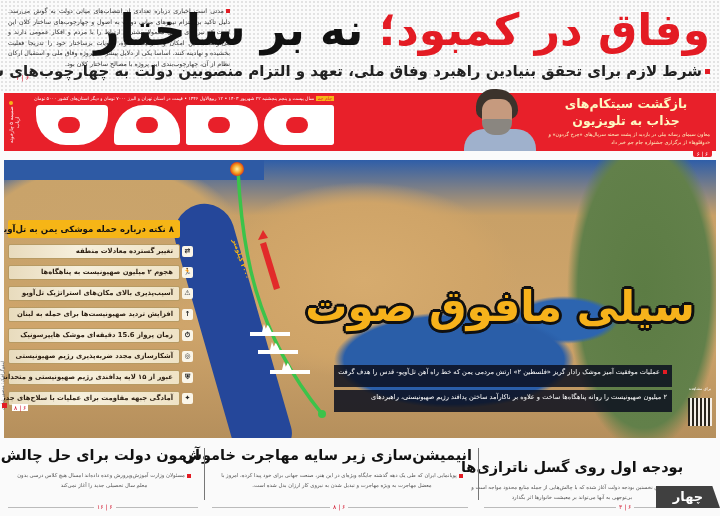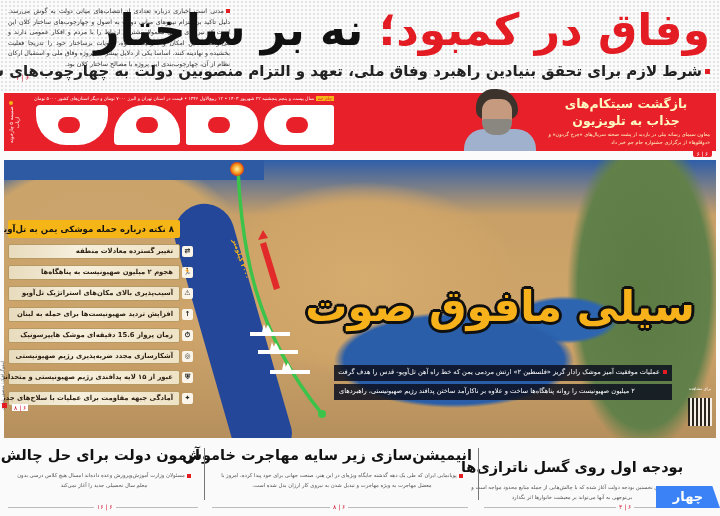--- a/index.html
+++ b/index.html
@@ -57,21 +57,21 @@
     .red-sea { position: absolute; left: 198px; top: 40px; width: 60px; height: 260px; background: #25479a; transform: rotate(-16deg); border-radius: 30px 30px 20px 20px; }
     .trajectory { position: absolute; left: 0; top: 0; width: 712px; height: 278px; }
     .dist-label { position: absolute; left: 216px; top: 95px; color: #f6b516; font-size: 6.5px; transform: rotate(72deg); white-space: nowrap; font-weight: bold; }
     .explosion { position: absolute; left: 226px; top: 2px; width: 14px; height: 14px; border-radius: 50%; background: radial-gradient(circle, #fff3a8 0%, #f59a1a 45%, #d21f1f 80%); }
     .ship { position: absolute; height: 4px; background: #fff; }
     .ship::before { content: ""; position: absolute; left: 30%; bottom: 4px; width: 24%; height: 8px; background: #fff; clip-path: polygon(0 100%, 20% 0, 40% 60%, 60% 10%, 80% 50%, 100% 100%); }
 
     .hero-title { position: absolute; left: 276px; top: 112px; width: 440px; height: 70px; text-align: center; font-weight: bold; font-size: 42px; line-height: 70px; color: #f7b21b; letter-spacing: -2px; white-space: nowrap;
       text-shadow: -2px -2px 0 #111, 2px -2px 0 #111, -2px 2px 0 #111, 2px 2px 0 #111, 0 3px 0 #111, 3px 0 0 #111, -3px 0 0 #111, 0 -3px 0 #111; }
     .hero-lines { position: absolute; left: 330px; top: 205px; width: 338px; }
-    .hero-lines .ln { background: rgba(12,16,32,0.86); color: #fff; font-size: 6.6px; line-height: 15px; height: 16px; padding: 0 5px; margin-bottom: 2.5px; white-space: nowrap; overflow: hidden; text-align: left; }
+    .hero-lines .ln { background: rgba(12,16,32,0.86); color: #fff; font-size: 6.6px; line-height: 15px; height: 22px; padding: 0 5px; margin-bottom: 2.5px; white-space: nowrap; overflow: hidden; text-align: right; }
     .hero-lines .sq { display: inline-block; width: 4px; height: 4px; background: #e31b23; margin-left: 3px; vertical-align: middle; }
 
     .points { position: absolute; left: 4px; top: 60px; width: 172px; }
     .points .title { background: #f6b516; color: #111; font-weight: bold; font-size: 8.6px; height: 18px; line-height: 18px; padding: 0 6px; border-radius: 2px; margin-bottom: 6px; white-space: nowrap; text-align: right; }
     .points .item { position: relative; background: linear-gradient(90deg, #e8dbbd, #f6efdc 40%, #efe3c6); border: 1px solid #b79a63; color: #2a1d10; font-weight: bold; font-size: 6.8px; height: 15px; line-height: 13px; padding: 0 6px 0 18px; margin-bottom: 6px; border-radius: 2px; white-space: nowrap; text-align: right; }
     .points .item .ic { position: absolute; right: -14px; top: 1px; width: 11px; height: 11px; background: #faf5e8; border-radius: 2px; font-size: 7px; line-height: 11px; text-align: center; color: #222; }
 
     .qr { position: absolute; right: 4px; top: 238px; width: 24px; height: 28px; background:
       repeating-linear-gradient(90deg, #111 0 2px, #fff 2px 4px), #fff; opacity: .85; }
     .qr-label { position: absolute; right: 2px; top: 226px; width: 28px; color: #fff; font-size: 4px; text-align: center; }
@@ -84,21 +84,21 @@
     .col { position: absolute; top: 0; height: 64px; text-align: center; }
     .col .h { font-weight: bold; font-size: 14.5px; line-height: 26px; white-space: nowrap; color: #111; letter-spacing: -0.5px; margin-top: 4px; }
     .col .b { font-size: 5.3px; line-height: 10px; color: #555; padding: 2px 6px 0 6px; text-align: center; }
     .col .b .sq { display: inline-block; width: 4px; height: 4px; background: #e31b23; margin-left: 2px; vertical-align: middle; }
     .c1 { left: 8px; width: 192px; }
     .c2 { left: 212px; width: 260px; }
     .c3 { left: 457px; width: 230px; margin-top: 12px; }
     .vsep { position: absolute; top: 10px; width: 1px; height: 52px; background: #777; }
     .rule { position: absolute; top: 69px; height: 1px; background: #bbb; }
     .pgn { position: absolute; top: 65px; font-size: 6px; color: #d0122a; background: #fafafa; padding: 0 3px; direction: ltr; }
-    .corner { position: absolute; right: 0; top: 486px; width: 64px; height: 22px; background: #3b82f6; color: #fff; font-weight: bold; font-size: 13px; line-height: 22px; text-align: center; clip-path: polygon(0 0, 88% 0, 100% 100%, 0 100%); letter-spacing: 1px; }
+    .corner { position: absolute; right: 0; top: 486px; width: 64px; height: 22px; background: #404040; color: #fff; font-weight: bold; font-size: 13px; line-height: 22px; text-align: center; clip-path: polygon(0 0, 88% 0, 100% 100%, 0 100%); letter-spacing: 1px; }
   </style>
 </head>
 <body>
 
 <div class="top dots">
   <div class="lead-col">
     <span class="sq"></span><span>مدتی است اخباری درباره تعدادی از انتصاب‌های میانی دولت به گوش می‌رسد. دلیل تاکید بر التزام نیروهای میانی دولت به اصول و چهارچوب‌های ساختار کلان این است که نیروهای میانی معمولا بیشترین ارتباط را با مردم و افکار عمومی دارند و می‌توانند با این امکان و ظرفیت بالقوه، منویات برساختار خود را تدریجا فعلیت بخشیده و نهادینه کنند. اساسا یکی از دلایل پیشرفت پروژه وفاق ملی و استقبال ارکان نظام از آن، چهارچوب‌بندی این پروژه با مصالح ساختار کلان بود.</span>
     <span class="pg">۲ | ۶</span>
   </div>
   <div class="main-head">

